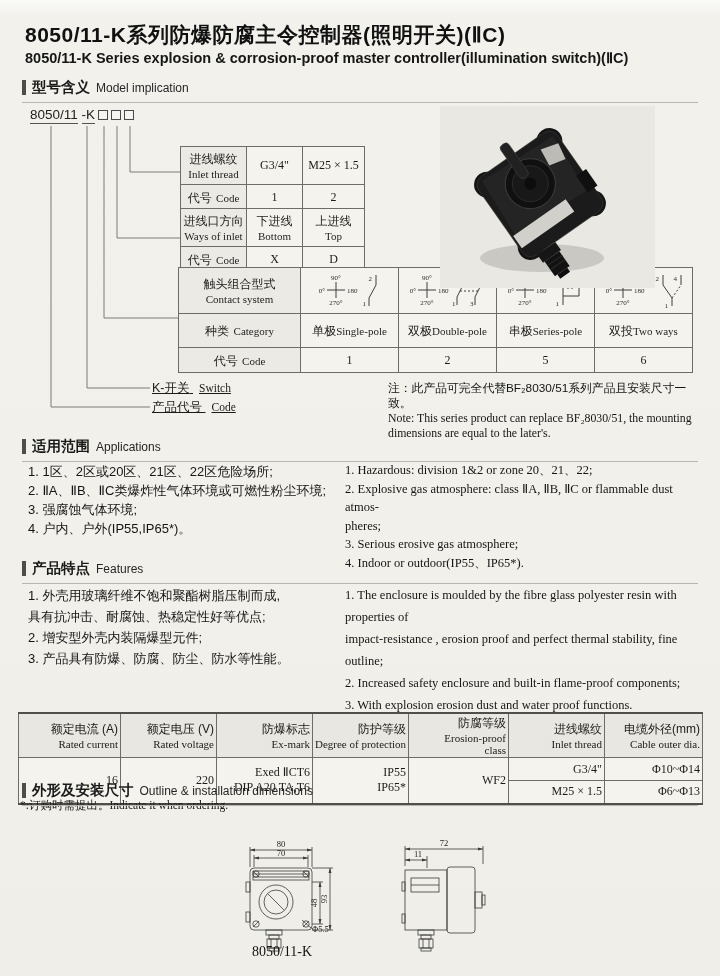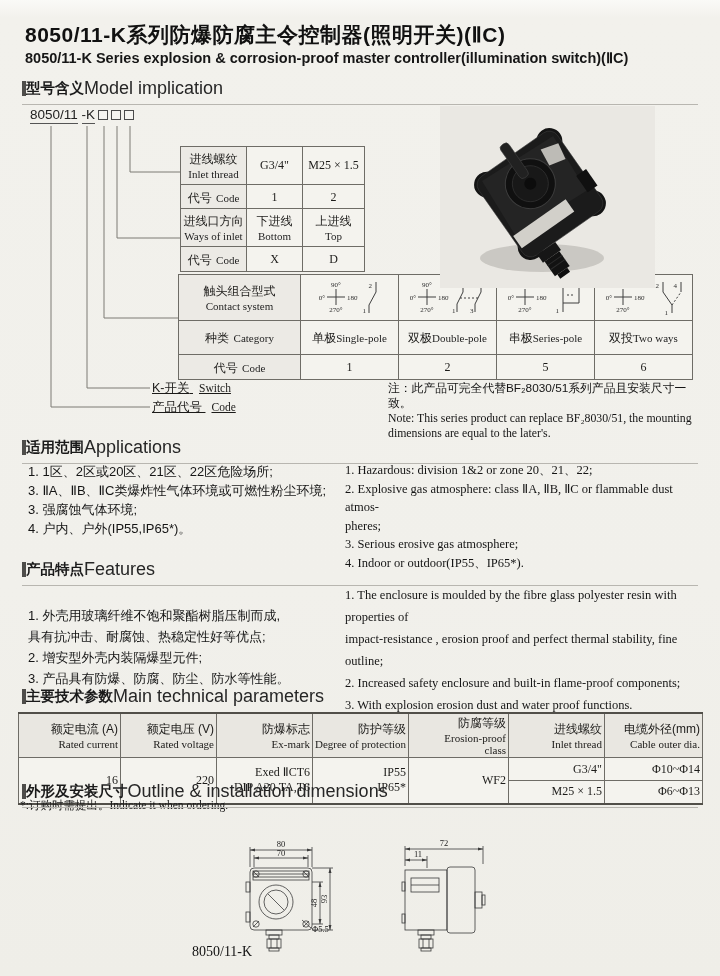--- a/index.html
+++ b/index.html
@@ -5,26 +5,26 @@
   * { margin:0; padding:0; box-sizing:border-box; }
   html,body { width:720px; height:976px; }
   body { font-family:"Liberation Sans", sans-serif; color:#1c1b19; }
   .page { position:relative; width:720px; height:976px; overflow:hidden;
           background:linear-gradient(180deg,#fafaf7 0,#f2f1ec 18px,#f1f0eb 60%,#efeee8 100%); }
   .abs { position:absolute; }
 
   .title { left:25px; top:21px; font-size:21px; font-weight:bold; letter-spacing:.5px; color:#111; }
   .subtitle { left:25px; top:50px; font-size:14.5px; font-weight:bold; color:#161616; }
 
-  .sec { left:22px; width:676px; display:flex; align-items:center; gap:0;
+  .sec { left:22px; width:676px; display:flex; align-items:center; gap:6px;
          padding-bottom:5px; border-bottom:1px solid #b8b6b0; }
   .sec.thick { border-bottom:4px solid #d9d7d1; }
   .sec .bar { width:4px; height:15px; background:#4e4d4a; }
   .sec .zh { font-size:14.5px; font-weight:bold; color:#1a1a1a; }
-  .sec .en { font-size:18px; color:#262626; }
+  .sec .en { font-size:12px; color:#262626; }
 
   .serif { font-family:"Liberation Serif", serif; }
   .pre { white-space:pre-line; }
 
   .codeline { left:30px; top:107px; font-size:13.5px; color:#222; }
   .codeline .u { border-bottom:1px solid #555; padding-bottom:1px; }
   .codeline .box { display:inline-block; width:10px; height:10px; border:1.5px solid #4a4a4a;
                    margin-left:3px; vertical-align:-1px; background:#f5f4f0; }
 
   table.mt { border-collapse:collapse; table-layout:fixed; background:#f4f3ee; }
@@ -59,21 +59,21 @@
   table.tt th { background:#e9e7e1; height:40px; }
   table.tt th .zh { font-size:12px; }
   table.tt th .en { font-size:11px; line-height:12px; }
   table.tt td { height:23px; font-family:"Liberation Serif",serif; font-size:12px; }
 
   .footnote { left:20px; top:798px; font-size:11.5px; color:#1a1a1a; font-family:"Liberation Serif",serif; }
 
   svg.draw line, svg.draw rect, svg.draw circle, svg.draw path, svg.draw polyline
       { stroke:#3b3b3b; stroke-width:.8; fill:none; }
   svg.draw text { font-size:8.5px; fill:#222; font-family:"Liberation Serif",serif; stroke:none; }
-  .drawlabel { left:192px; top:944px; width:180px; 
+  .drawlabel { left:192px; top:944px; width:180px; text-align:center;
                font-family:"Liberation Serif",serif; font-size:14px; color:#111; }
 </style>
 </head>
 <body>
 
 <div class="page">
 
   <div class="abs title">8050/11-K系列防爆防腐主令控制器(照明开关)(ⅡC)</div>
   <div class="abs subtitle">8050/11-K Series explosion &amp; corrosion-proof  master  controller(illumination  switch)(ⅡC)</div>
 
@@ -139,21 +139,21 @@
       <td class="lab inlinelab" style="height:25px">
         <span class="zh">代号</span>
         <span class="en">Code</span>
       </td>
       <td class="val">X</td>
       <td class="val">D</td>
     </tr>
   </tbody>
     </table>
 
-  <table class="abs mt" style="left:178px;top:274px">
+  <table class="abs mt" style="left:178px;top:267px">
     <tbody>
         <tr>
       <td class="lab" style="width:122px;height:46px">
         <span class="zh">触头组合型式</span>
         <span class="en">Contact system</span>
       </td>
       <td style="width:98px">
         <div class="diagcell">
           <svg class="cmp" width="44" height="38">
             <text x="22" y="8" text-anchor="middle">90°</text>
@@ -310,55 +310,50 @@
     </g>
   </svg>
 
   <div class="abs sec" style="top:437px">
     <span class="bar"></span>
     <span class="zh">适用范围</span>
     <span class="en">Applications</span>
   </div>
   <div class="abs list" style="left:28px;top:462px;width:318px">
     <div class="pre">1. 1区、2区或20区、21区、22区危险场所;</div>
-    <div class="pre">3. ⅡA、ⅡB、ⅡC类爆炸性气体环境或可燃性粉尘环境;</div>
+    <div class="pre">2. ⅡA、ⅡB、ⅡC类爆炸性气体环境或可燃性粉尘环境;</div>
     <div class="pre">3. 强腐蚀气体环境;</div>
     <div class="pre">4. 户内、户外(IP55,IP65*)。</div>
   </div>
   <div class="abs list en" style="left:345px;top:461px;width:362px">
     <div class="pre">1. Hazardous: division 1&amp;2 or zone 20、21、22;</div>
     <div class="pre">2. Explosive gas atmosphere: class ⅡA, ⅡB, ⅡC or flammable dust atmos-
     pheres;</div>
     <div class="pre">3. Serious erosive gas atmosphere;</div>
     <div class="pre">4. Indoor or outdoor(IP55、IP65*).</div>
   </div>
 
   <div class="abs sec" style="top:559px">
     <span class="bar"></span>
     <span class="zh">产品特点</span>
     <span class="en">Features</span>
   </div>
-  <div class="abs list sp" style="left:28px;top:605px;width:320px">
+  <div class="abs list sp" style="left:28px;top:585px;width:320px">
     <div class="pre">1. 外壳用玻璃纤维不饱和聚酯树脂压制而成,
     具有抗冲击、耐腐蚀、热稳定性好等优点;</div>
     <div class="pre">2. 增安型外壳内装隔爆型元件;</div>
     <div class="pre">3. 产品具有防爆、防腐、防尘、防水等性能。</div>
   </div>
   <div class="abs list en sp" style="left:345px;top:584px;width:368px">
     <div class="pre">1. The enclosure is  moulded by the fibre glass polyester resin with  properties of
     impact-resistance , erosion proof and perfect thermal  stability, fine outline;</div>
     <div class="pre">2. Increased safety enclosure and built-in flame-proof  components;</div>
     <div class="pre">3. With explosion erosion dust and  water proof functions.</div>
   </div>
 
-  <div class="abs sec thick" style="top:686px">
-    <span class="bar"></span>
-    <span class="zh">主要技术参数</span>
-    <span class="en">Main technical parameters</span>
-  </div>
 
   <table class="abs tt" style="left:18px;top:712px">
     <colgroup>
       <col style="width:102px">
         <col style="width:96px">
         <col style="width:96px">
         <col style="width:96px">
       <col style="width:100px">
         <col style="width:96px">
         <col style="width:98px">

